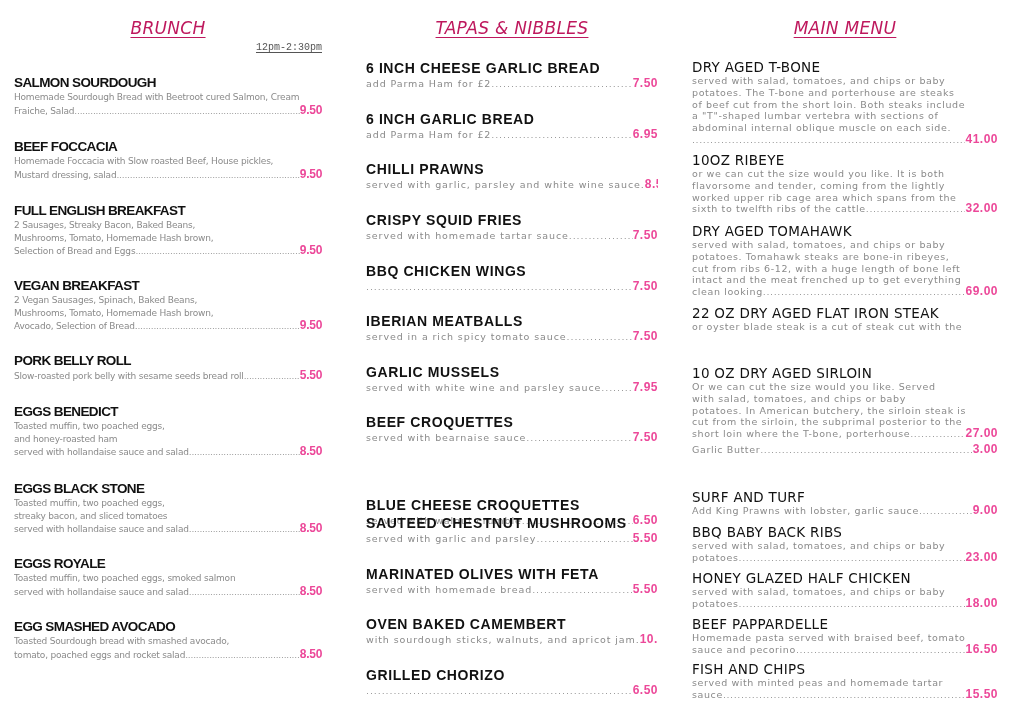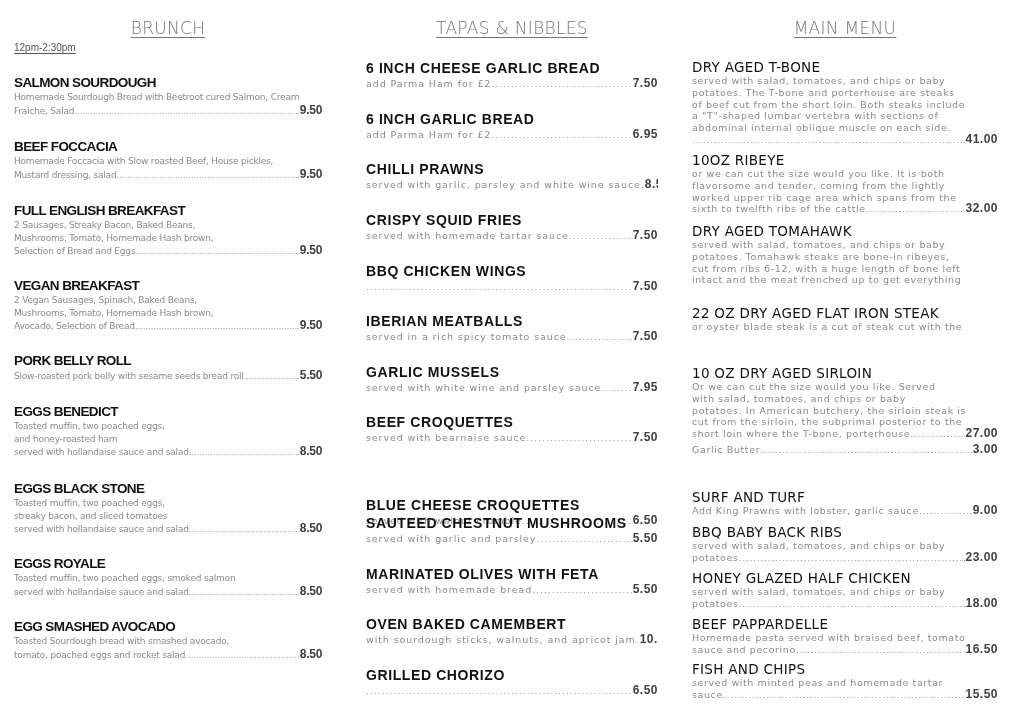--- a/index.html
+++ b/index.html
@@ -9,26 +9,27 @@
     .col-tapas { left: 366px; width: 292px; }
     .col-main { left: 692px; width: 306px; }
 
     .section-title {
       position: absolute; top: 18px; left: 0; right: 0;
       text-align: center;
       font-family: "DejaVu Sans", sans-serif;
       font-weight: 300;
       font-size: 17px;
       letter-spacing: 0.3px;
-      color: #737373;
+      color: #be185d;
+      font-style: italic;
     }
     .section-title span { text-decoration: underline; text-underline-offset: 3px; text-decoration-thickness: 1px; }
     .section-sub {
-      position: absolute; top: 42px; left: 0; right: 0; text-align: left;
-      font-family: Liberation Sans, sans-serif; font-size: 10px; color: #555;
+      position: absolute; top: 42px; left: 0; right: 0; text-align: right;
+      font-family: Liberation Mono, monospace; font-size: 10px; color: #555;
     }
     .section-sub span { text-decoration: underline; text-underline-offset: 2px; }
 
     .item { position: absolute; left: 0; right: 0; }
     .item-name {
       font-family: "Liberation Sans", sans-serif;
       font-weight: 700;
       color: #111;
       white-space: nowrap;
     }
@@ -43,21 +44,21 @@
     .line .dots {
       flex: 1 1 auto; overflow: hidden; white-space: nowrap;
       color: #9a9a9a;
     }
     .line .dots::before {
       content: "................................................................................................................................................................................................";
     }
     .price {
       font-family: "Liberation Sans", sans-serif;
       font-weight: 700;
-      color: #404040;
+      color: #ec4899;
       flex: 0 0 auto;
     }
 
     
     .col-brunch .item-name { font-size: 13.5px; letter-spacing: -0.6px; line-height: 16px; }
     .col-brunch .item-desc { font-size: 9px; line-height: 12.5px; letter-spacing: -0.2px; }
     .col-brunch .price { font-size: 12px; letter-spacing: -0.3px; }
 
     
     .col-tapas .item-name { font-size: 14px; letter-spacing: 0.6px; line-height: 18px; }
@@ -299,20 +300,25 @@
           <span class="dots"></span>
           <span class="price">32.00</span>
         </div>
       </div>
       <div class="item" style="top: 223px;">
         <div class="item-name">DRY AGED TOMAHAWK</div>
         <div class="item-desc">served with salad, tomatoes,  and chips or baby</div>
         <div class="item-desc">potatoes. Tomahawk steaks are bone-in ribeyes,</div>
         <div class="item-desc">cut from ribs 6-12, with a huge length of bone left</div>
         <div class="item-desc">intact and the meat frenched up to get everything</div>
+        <div class="item-desc line">
+          <span class="txt">clean looking</span>
+          <span class="dots"></span>
+          <span class="price">69.00</span>
+        </div>
       </div>
       <div class="item" style="top: 305px;">
         <div class="item-name">22 OZ DRY AGED FLAT IRON STEAK</div>
         <div class="item-desc">or oyster blade steak is a cut of steak cut with the</div>
       </div>
       <div class="item" style="top: 365px;">
         <div class="item-name">10 OZ DRY AGED SIRLOIN</div>
         <div class="item-desc">Or we can cut the size would you like. Served</div>
         <div class="item-desc">with salad, tomatoes,  and chips or baby</div>
         <div class="item-desc">potatoes. In American butchery, the sirloin steak is</div>

